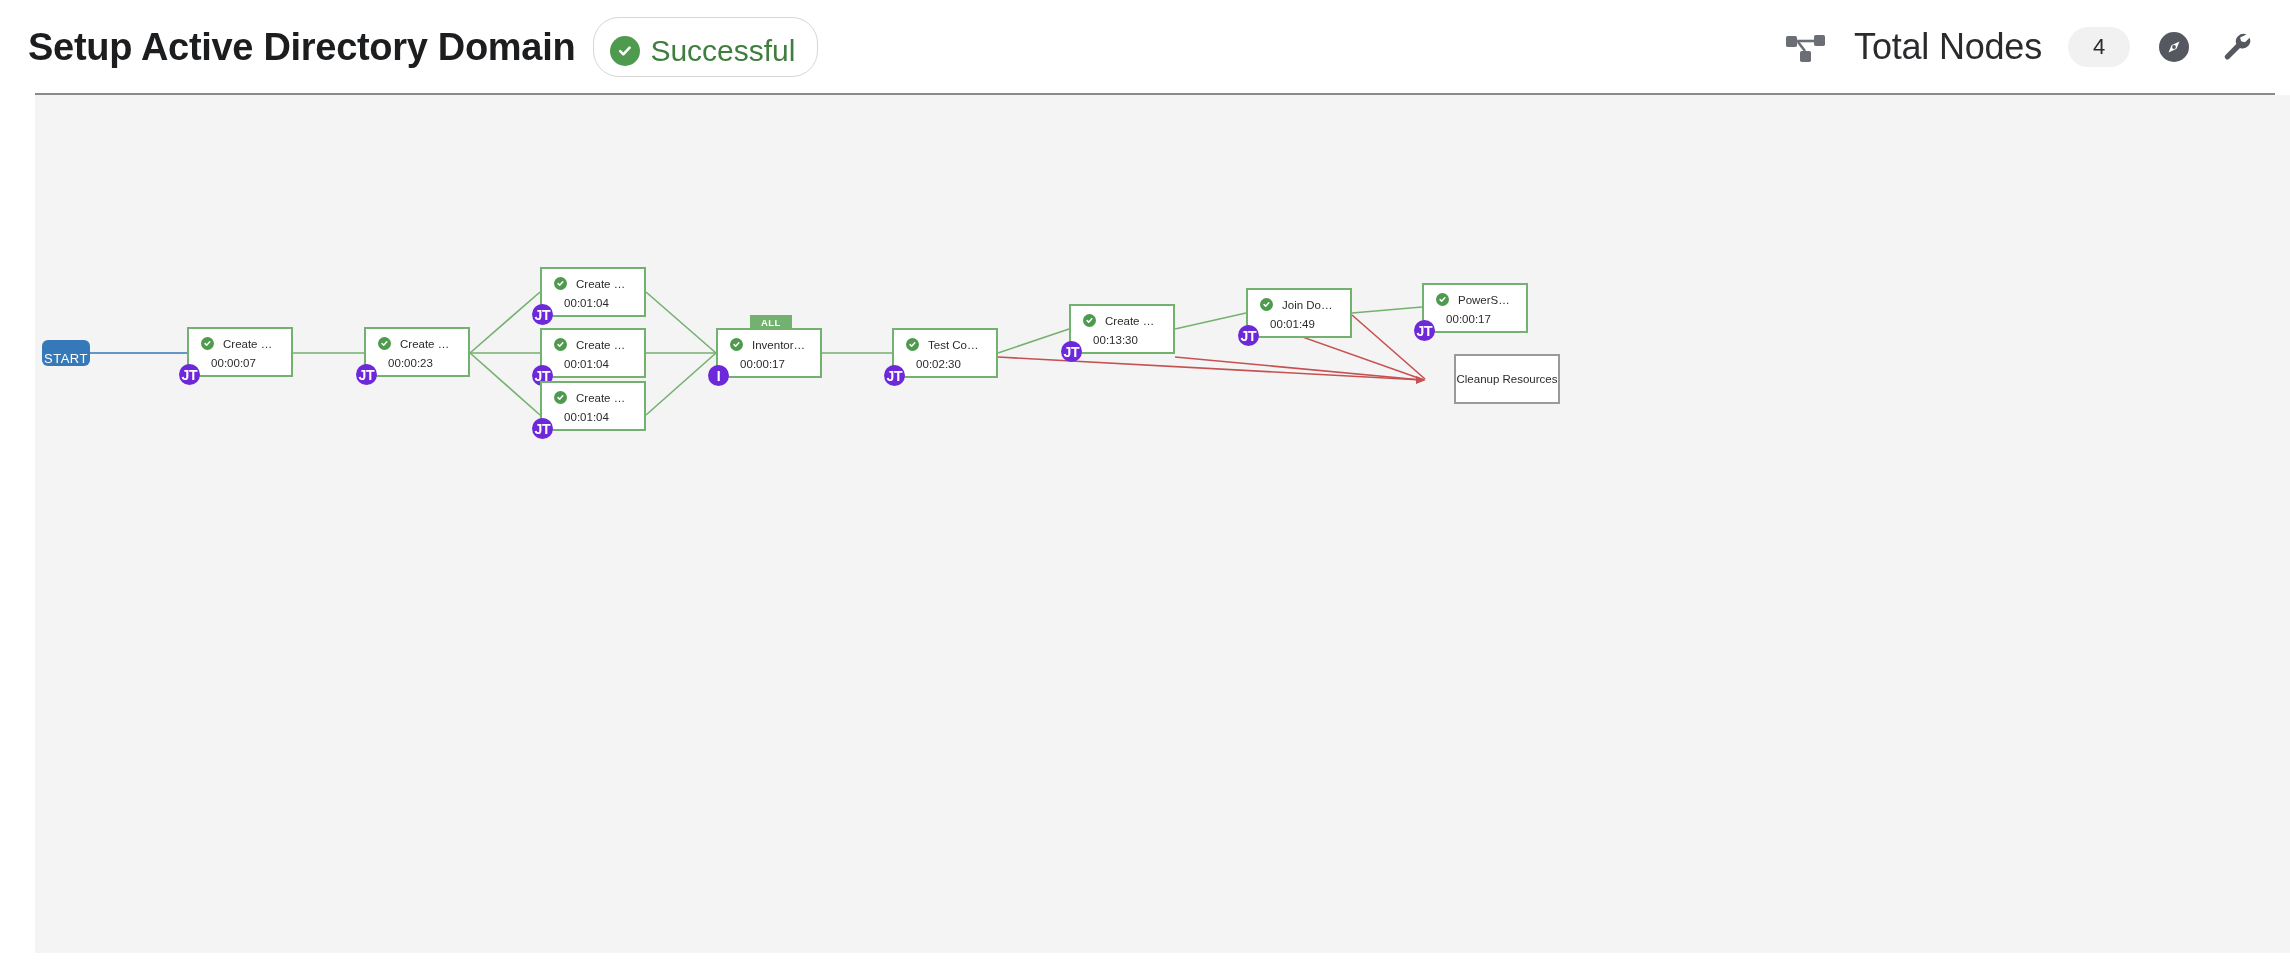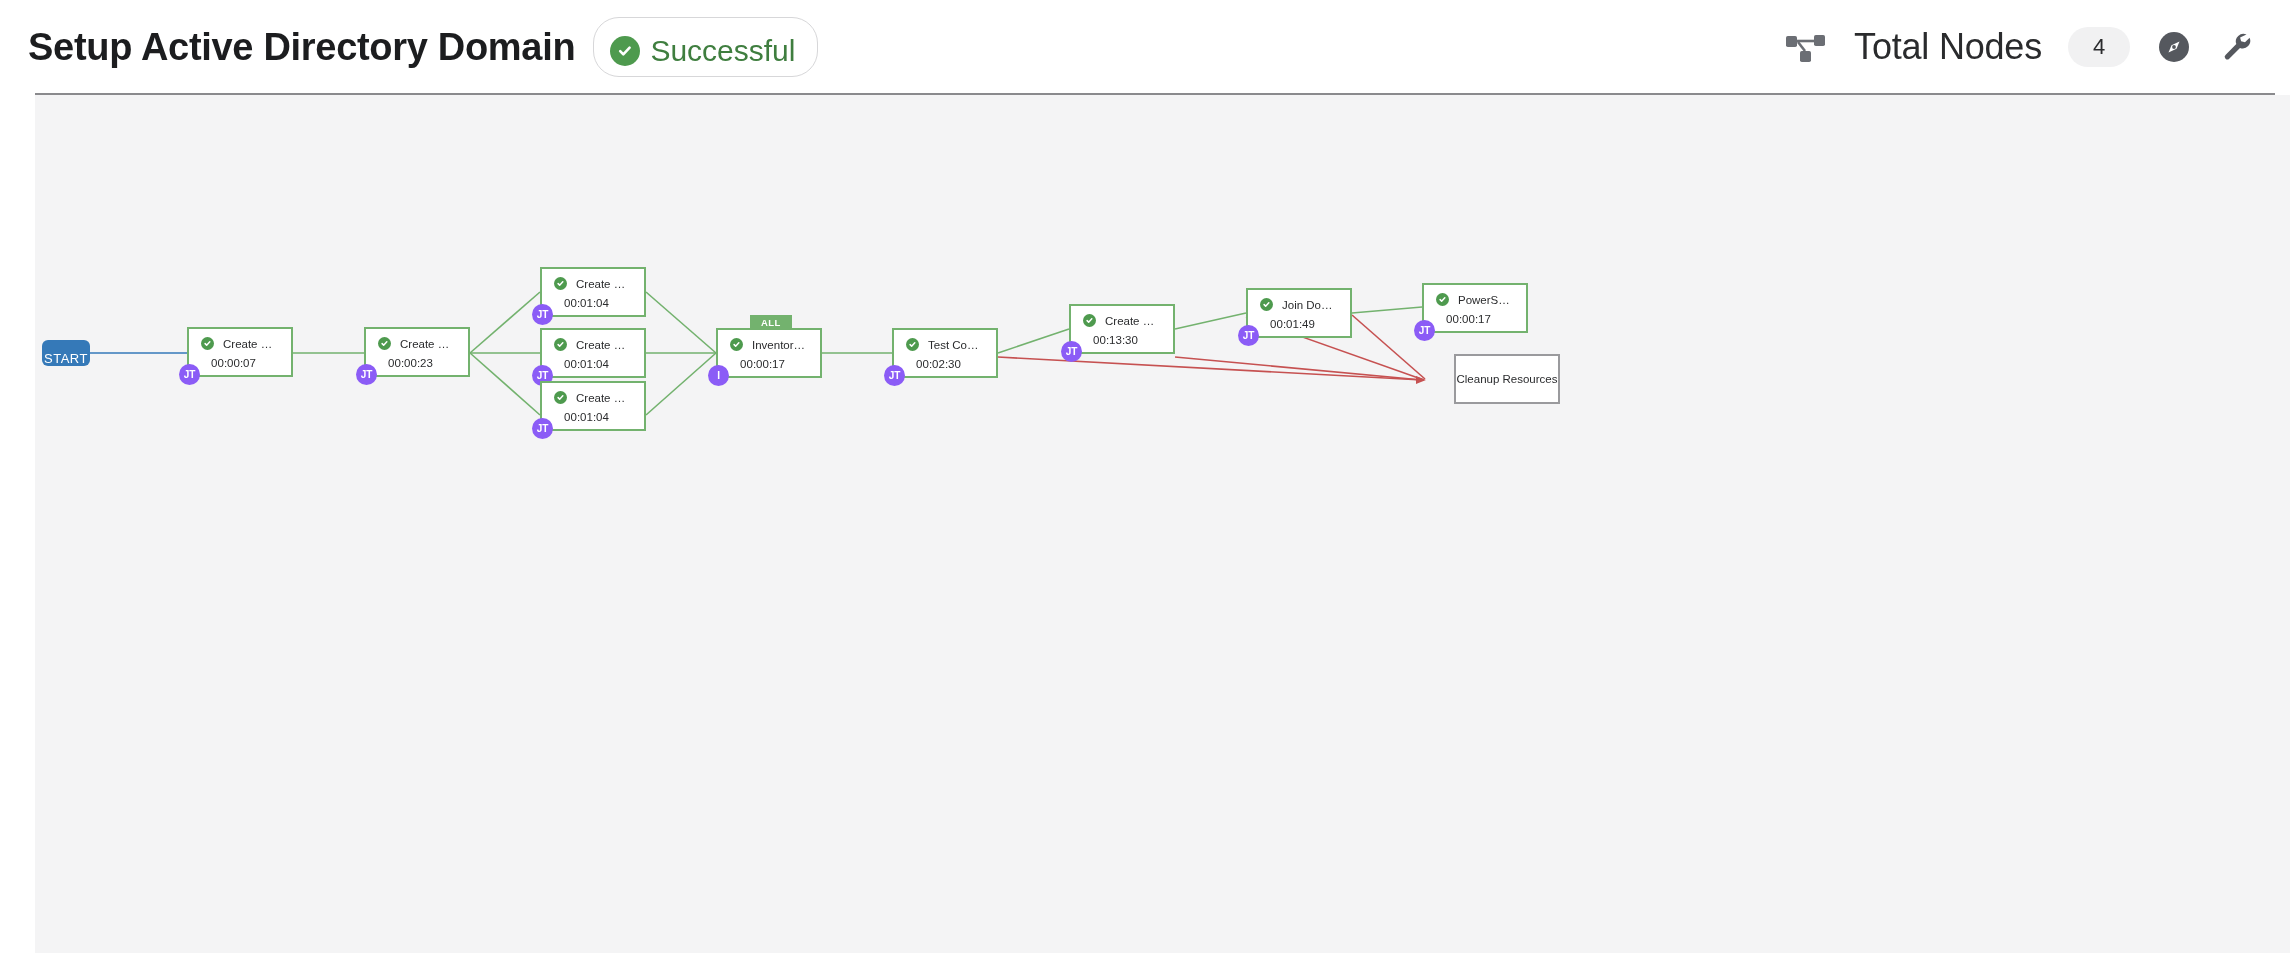--- a/index.html
+++ b/index.html
@@ -165,23 +165,23 @@
     font-size: 11.5px;
     color: #2a2b2d;
     text-align: center;
     width: 100%;
   }
 
   .node-badge {
     position: absolute;
     width: 21px; height: 21px;
     border-radius: 50%;
-    background: #8b5cf6;
+    background: #6d28d9;
     color: #ffffff;
-    font-size: 10px;
+    font-size: 14px;
     font-weight: bold;
     display: flex;
     align-items: center;
     justify-content: center;
     letter-spacing: -0.2px;
   }
   .all-badge {
     position: absolute;
     background: #73b26e;
     color: #ffffff;

